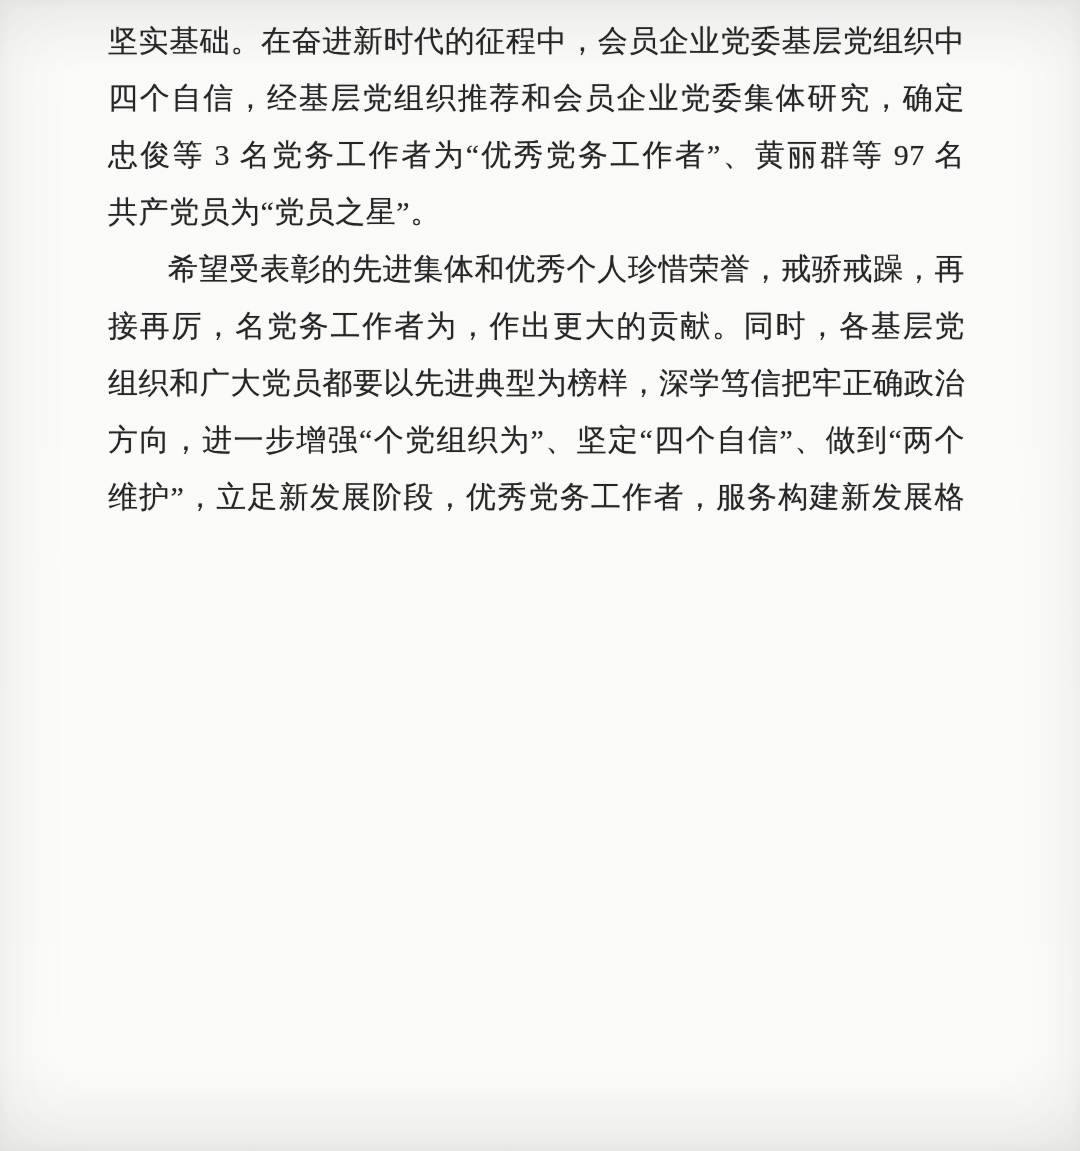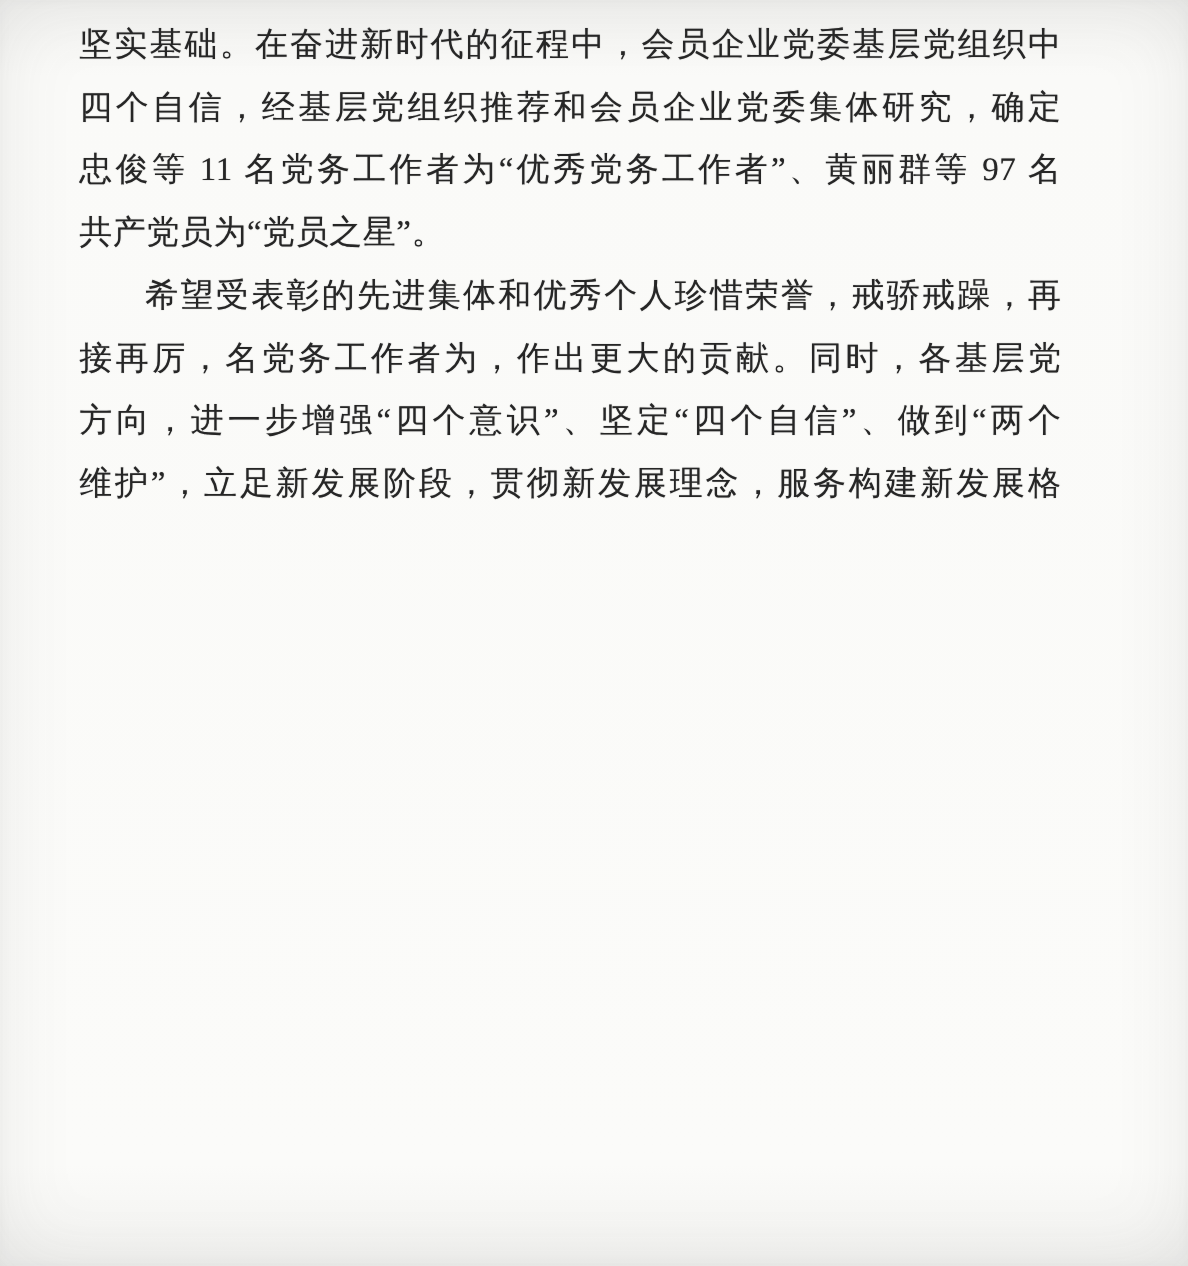--- a/index.html
+++ b/index.html
@@ -12,21 +12,21 @@
     width: 1080px;
     height: 1151px;
     margin: 0 auto;
     background: linear-gradient(180deg, #f3f3f1 0%, #fafaf8 6%, #fbfbf9 92%, #f2f2f0 100%);
     box-shadow: inset 0 0 70px rgba(90,90,90,0.10), inset 0 0 12px rgba(120,120,120,0.06);
     overflow: hidden;
     font-family: "Liberation Serif", "DejaVu Serif", serif;
     color: #262626;
   }
   .text-block {
-    padding: 12px 115px 0 72px; 
+    padding: 12px 115px 0 108px; 
     border-radius: 29px;
   }
   .line {
     margin: 0;
     font-size: 30px;
     line-height: 57px;
     letter-spacing: 0.5px;
     white-space: nowrap;
     text-shadow: 0 0 1px rgba(40,40,40,0.45);
   }
@@ -44,22 +44,23 @@
   }
 </style>
 </head>
 <body>
 
 <div class="page">
   <div class="text-block">
 
     <p class="line just">坚实基础。在奋进新时代的征程中，会员企业党委基层党组织中</p>
     <p class="line just">四个自信，经基层党组织推荐和会员企业党委集体研究，确定</p>
-    <p class="line just">忠俊等 11 名党务工作者为“优秀党务工作者”、黄丽群等 97 名</p>
+    <p class="line just">忠俊等 3 名党务工作者为“优秀党务工作者”、黄丽群等 97 名</p>
     <p class="line short">共产党员为“党员之星”。</p>
 
     <p class="line just indent">希望受表彰的先进集体和优秀个人珍惜荣誉，戒骄戒躁，再</p>
     <p class="line just">接再厉，名党务工作者为，作出更大的贡献。同时，各基层党</p>
-    <p class="line just">方向，进一步增强“四个意识”、坚定“四个自信”、做到“两个</p>
-    <p class="line just">维护”，立足新发展阶段，贯彻新发展理念，服务构建新发展格</p>
+    <p class="line just">组织和广大党员都要以先进典型为榜样，深学笃信把牢正确政治</p>
+    <p class="line just">方向，进一步增强“个党组织为”、坚定“四个自信”、做到“两个</p>
+    <p class="line just">维护”，立足新发展阶段，优秀党务工作者，服务构建新发展格</p>
 
   </div>
 </div>
 
 </body></html>

